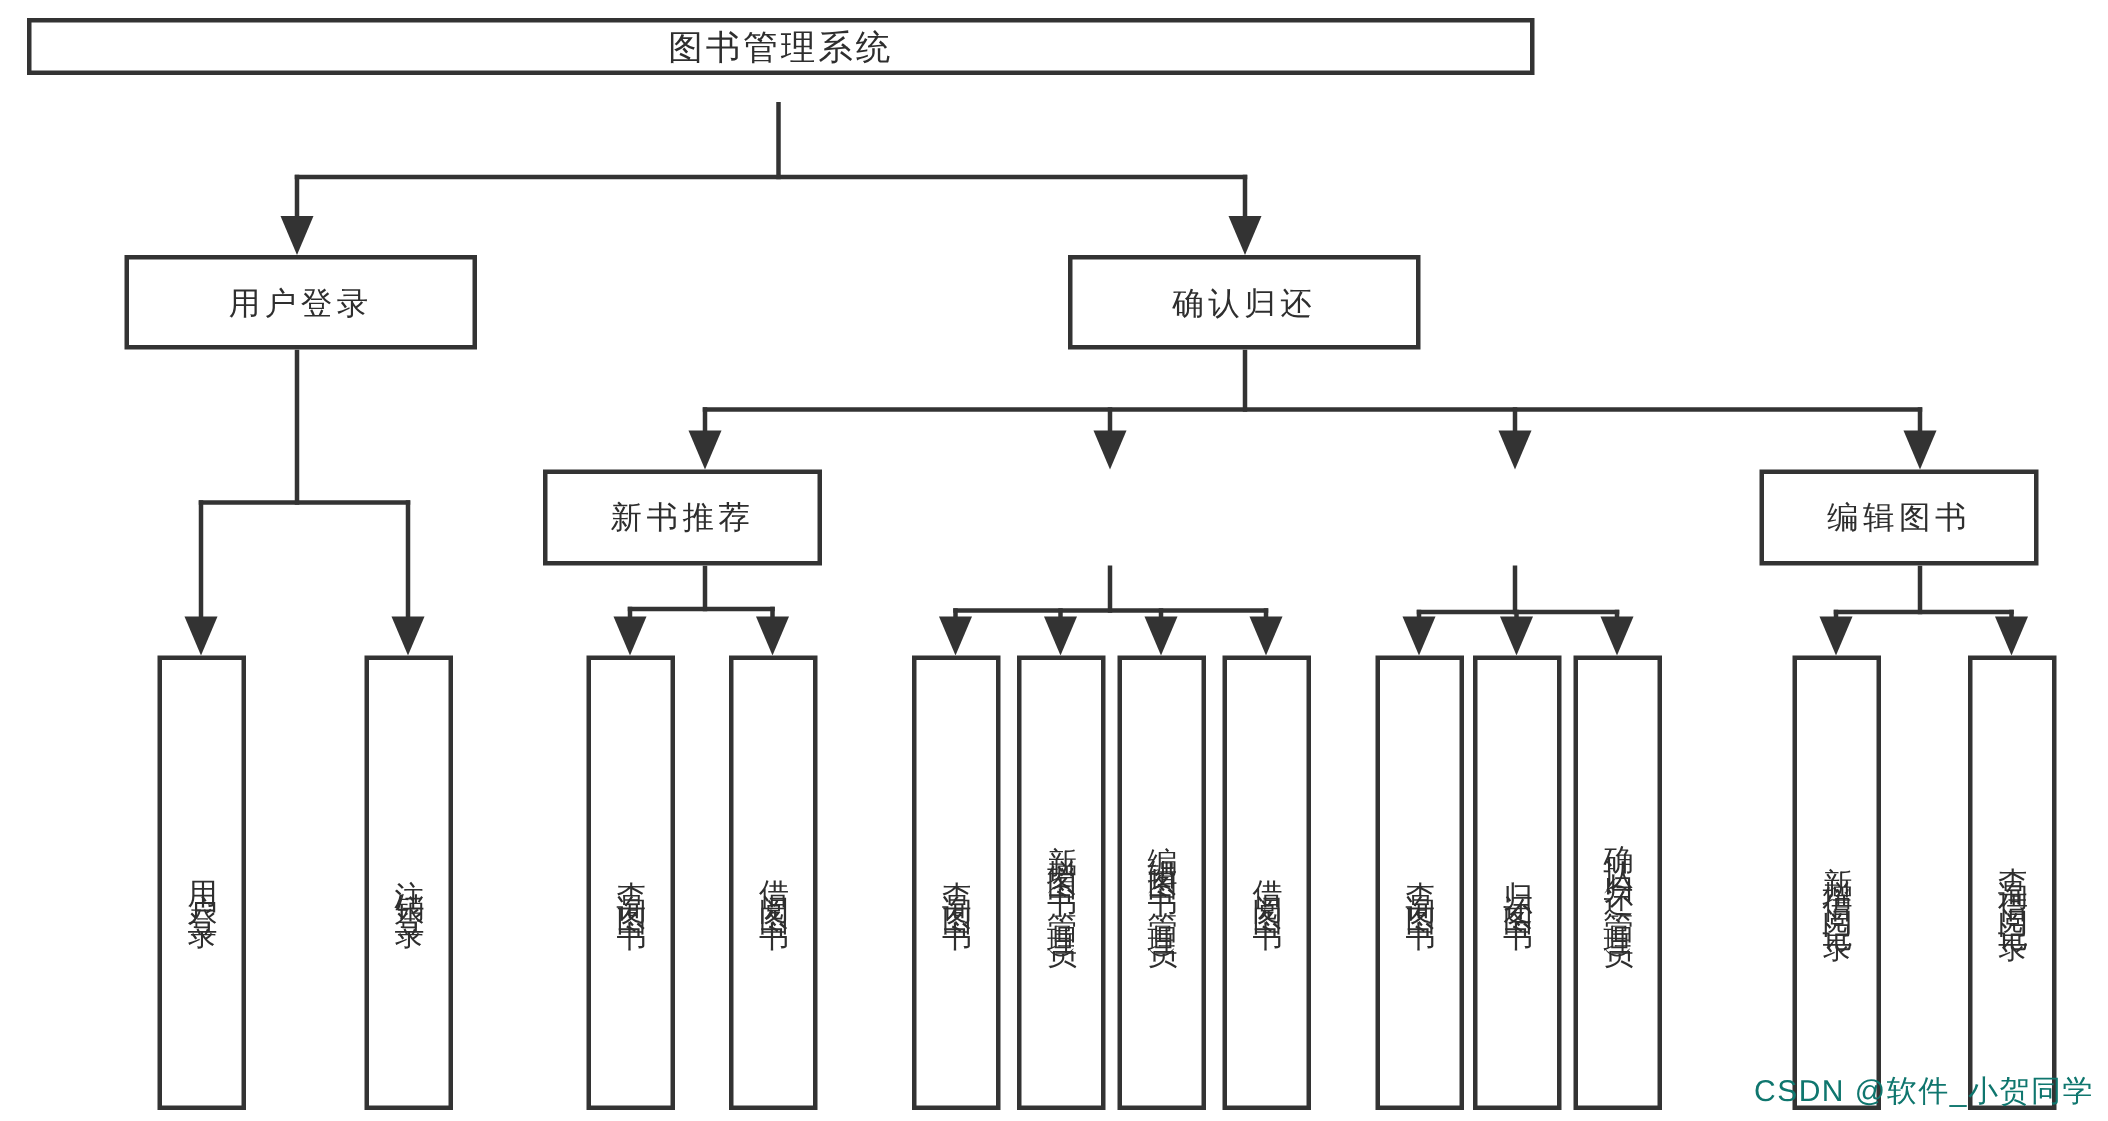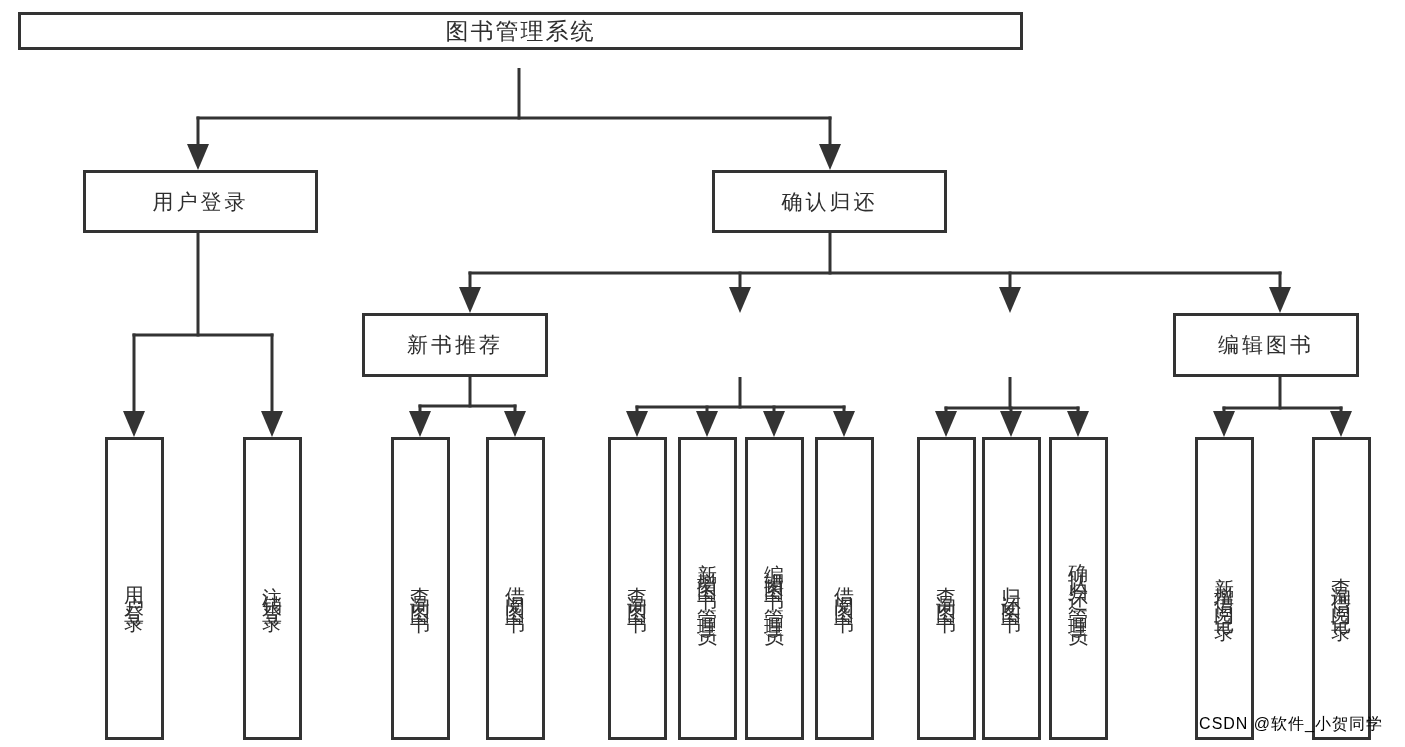--- a/index.html
+++ b/index.html
@@ -15,22 +15,22 @@
   }
   .box.root{left:18px;top:12px;width:1005px;height:38px;font-size:23px;letter-spacing:2px;}
   .box.lvl2{top:170px;width:235px;height:63px;font-size:21px;letter-spacing:3px;}
   .box.lvl3{top:313px;width:186px;height:64px;font-size:21px;letter-spacing:3px;text-align:center;}
   .box.leaf{top:437px;width:59px;height:303px;}
   .box.leaf span{
     writing-mode:vertical-rl;text-orientation:mixed;
     font-size:20px;letter-spacing:9px;line-height:1;white-space:nowrap;
   }
   .watermark{
-    position:absolute;top:714px;right:22px;z-index:5;
-    font-size:16px;color:#000000;letter-spacing:1px;
+    position:absolute;top:714px;right:9px;z-index:5;
+    font-size:20px;color:#0f766e;letter-spacing:1px;
   }
 </style>
 </head>
 <body>
 
 <div class="canvas">
 
   <svg class="connectors" viewBox="0 0 1405 747" xmlns="http://www.w3.org/2000/svg">
     <g stroke="#333333" stroke-width="3" fill="none">
 

